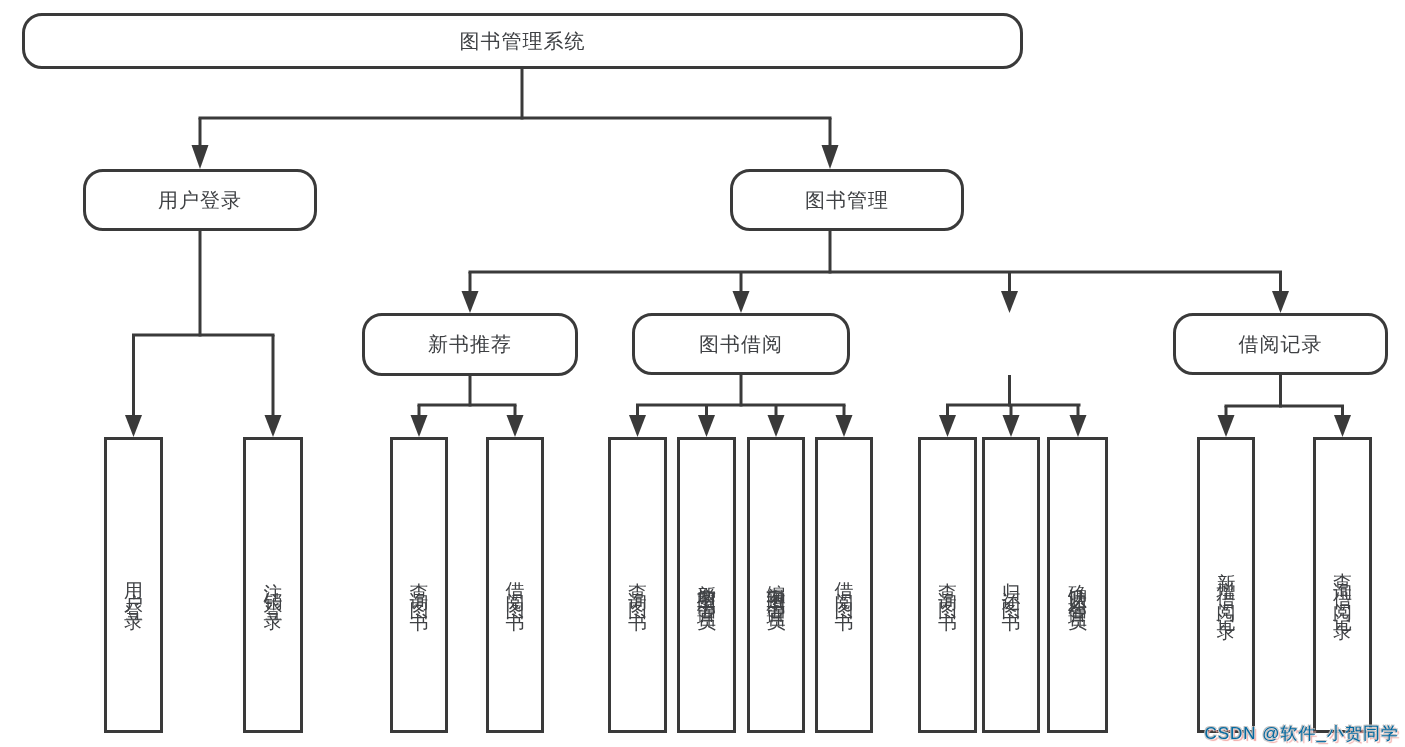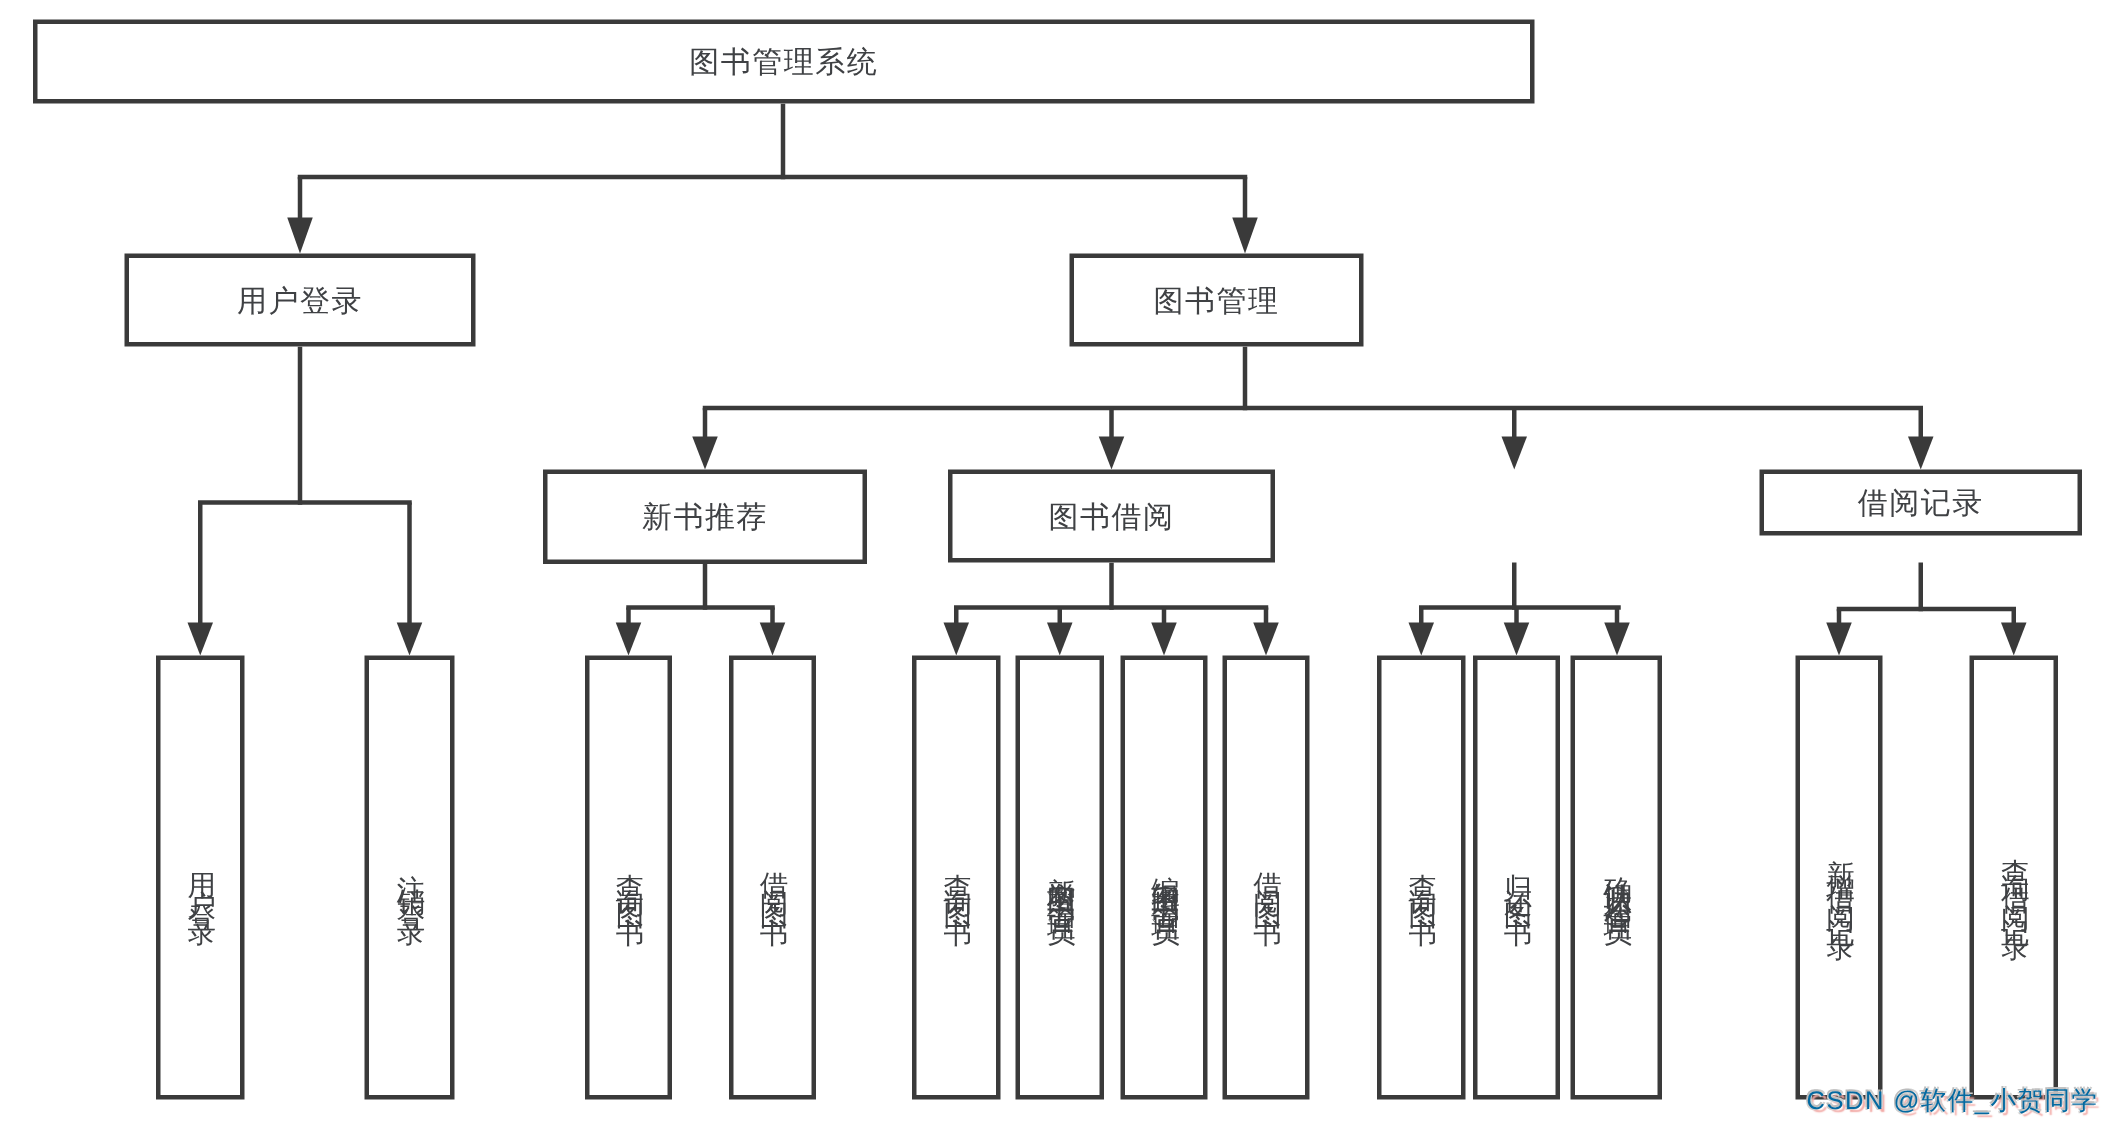--- a/index.html
+++ b/index.html
@@ -6,21 +6,21 @@
   body{font-family:"Liberation Sans","DejaVu Sans",sans-serif;}
   .canvas{
     position:relative;width:1405px;height:747px;background:#ffffff;overflow:hidden;
   }
   .wires{position:absolute;left:0;top:0;width:1405px;height:747px;}
   .node{
     position:absolute;box-sizing:border-box;border:3px solid #3a3a3a;background:#ffffff;
     display:flex;align-items:center;justify-content:center;
     color:#3f4144;font-size:20px;letter-spacing:1px;
   }
-  .hbox{flex-direction:row;}
+  .hbox{flex-direction:row;border-radius:20px;}
   .vbox{
     writing-mode:vertical-rl;letter-spacing:10px;font-size:19px;
     padding-top:4px;
   }
   .watermark{
     position:absolute;right:6px;bottom:2px;font-size:17px;letter-spacing:1px;
     color:#0369a1;
     text-shadow:-1px -1px 0 #bcbcbc,1px -1px 0 #cfcfcf,-1px 1px 0 #cfcfcf,2px 2px 1px #f2a7a3;
     white-space:nowrap;
   }
@@ -108,31 +108,31 @@
     </g>
   </svg>
 
   <div class="node hbox" style="left:22px;top:13px;width:1001px;height:56px;">
     <span>图书管理系统</span>
   </div>
 
   <div class="node hbox" style="left:83px;top:169px;width:234px;height:62px;">
     <span>用户登录</span>
   </div>
-  <div class="node hbox" style="left:713px;top:169px;width:196px;height:62px;">
+  <div class="node hbox" style="left:730px;top:169px;width:234px;height:62px;">
     <span>图书管理</span>
   </div>
 
   <div class="node hbox" style="left:362px;top:313px;width:216px;height:63px;">
     <span>新书推荐</span>
   </div>
   <div class="node hbox" style="left:632px;top:313px;width:218px;height:62px;">
     <span>图书借阅</span>
   </div>
-  <div class="node hbox" style="left:1173px;top:313px;width:215px;height:44px;">
+  <div class="node hbox" style="left:1173px;top:313px;width:215px;height:62px;">
     <span>借阅记录</span>
   </div>
 
   <div class="node vbox" style="left:104px;top:437px;width:59px;height:296px;">
     <span>用户登录</span>
   </div>
   <div class="node vbox" style="left:243px;top:437px;width:60px;height:296px;">
     <span>注销登录</span>
   </div>
 

